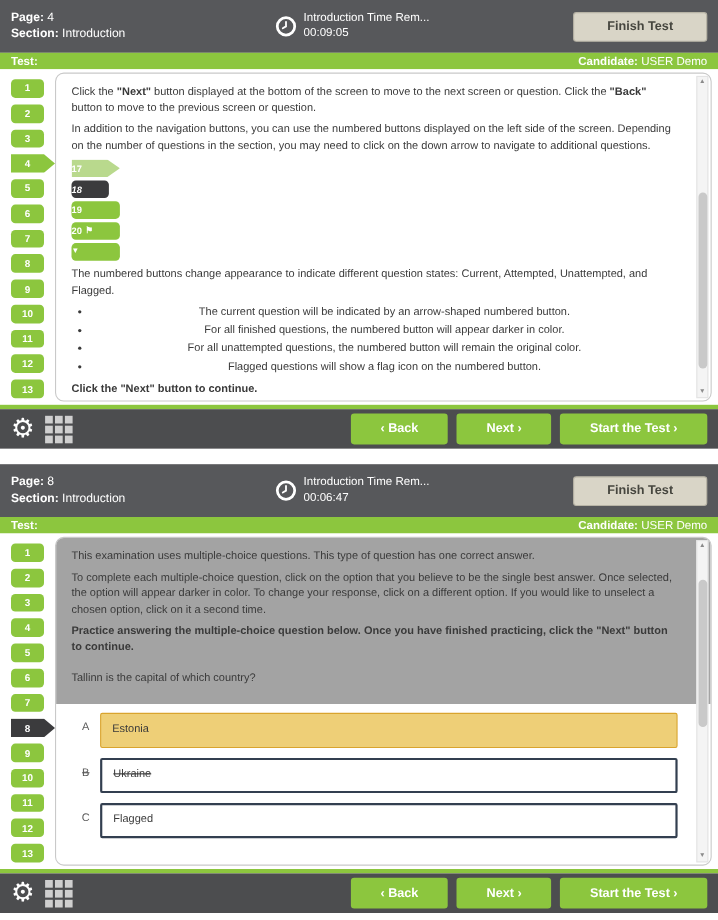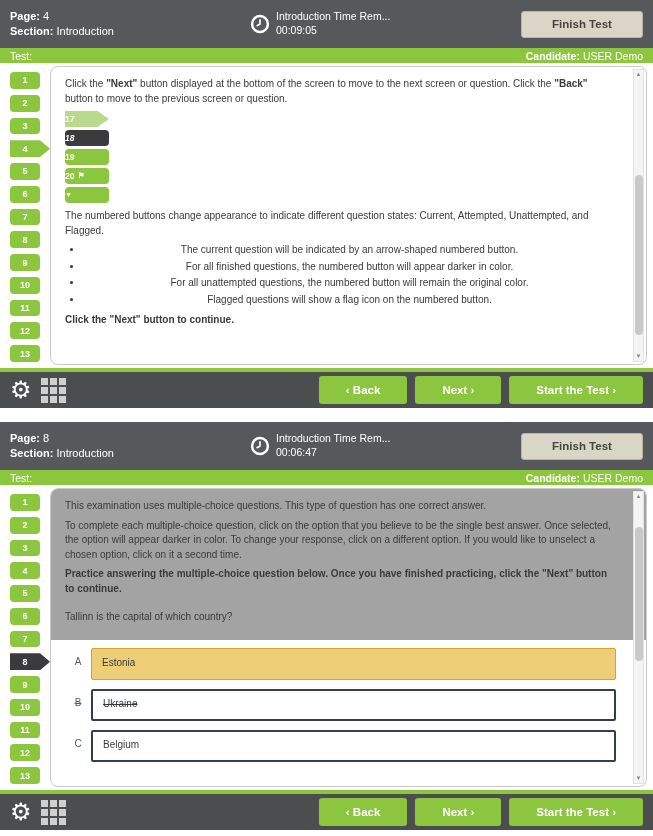--- a/index.html
+++ b/index.html
@@ -18,21 +18,21 @@
   .hdr-left b{font-weight:700;}
   .hdr-center{display:flex;align-items:center;gap:6px;flex:1;}
   .timer-text{font-size:10.5px;line-height:1.3;}
   .clock{width:20px;height:20px;flex:0 0 auto;}
   .finish-btn{margin-left:auto;width:122px;height:27px;background:var(--finish_bg);
     border:1px solid #b8b4a6;border-radius:3px;font-family:inherit;
     font-size:11.5px;font-weight:700;color:#46463f;cursor:pointer;}
   
   .greenbar{height:15px;background:var(--green);color:#fff;font-size:10.5px;
     display:flex;align-items:center;justify-content:space-between;padding:0 10px;}
-  .greenbar .lbl{font-weight:400;}
+  .greenbar .lbl{font-weight:700;}
   
   .pbody{height:305px;display:flex;overflow:hidden;background:#fff;}
   .sidebar{width:50px;padding:9px 0 0 10px;display:flex;flex-direction:column;align-items:flex-start;}
   .num{width:30px;height:17px;margin-bottom:6px;background:var(--green);border:none;border-radius:4px;
     color:#fff;font-family:inherit;font-size:9px;font-weight:700;display:flex;align-items:center;
     justify-content:center;cursor:pointer;}
   .num.cur{width:40px;border-radius:0;clip-path:polygon(0 0,75% 0,100% 50%,75% 100%,0 100%);padding-right:10px;}
   .num.dark{background:var(--attempted_dark);}
   .card{flex:1;margin:3px 6px 3px 0;border:1px solid #c9c9c9;border-radius:8px;position:relative;
     padding:10px 30px 8px 14px;font-size:10px;color:#3a3a3a;line-height:1.45;overflow:hidden;background:#fff;}
@@ -40,21 +40,21 @@
   .bold{font-weight:700;}
   .card ul{margin:2px 0 6px 18px;text-align:center;}
   .card li{margin-bottom:2px;}
   
   .demo-stack{margin:3px 0 6px 0;}
   .demo{height:16px;margin-bottom:3px;border-radius:4px;color:#fff;font-size:8.5px;font-weight:700;
     display:flex;align-items:center;justify-content:flex-start;gap:3px;}
   .demo.gn{width:44px;background:var(--green);}
   .demo.cur-demo{width:44px;background:var(--pale_green);border-radius:0;
     clip-path:polygon(0 0,74% 0,100% 50%,74% 100%,0 100%);padding-right:12px;}
-  .demo.dark-demo{width:44px;background:var(--attempted_dark);font-style:italic;}
+  .demo.dark-demo{width:34px;background:var(--attempted_dark);font-style:italic;}
   .demo .flag{font-size:8px;}
   .demo .more{font-size:7px;}
   
   .vscroll{position:absolute;top:2px;right:2px;bottom:2px;width:11px;background:#f4f4f4;
     border:1px solid #e3e3e3;display:flex;flex-direction:column;align-items:center;
     justify-content:space-between;font-size:6px;color:#8a8a8a;cursor:pointer;}
   .sb-thumb{position:absolute;left:1px;width:8px;background:#c9c9c9;border-radius:4px;}
   
   .strip{height:4px;background:var(--green);}
   .footer{height:36px;background:var(--footer_gray);display:flex;align-items:center;padding:0 10px;gap:9px;}
@@ -113,20 +113,21 @@
       <button class="num">7</button>
       <button class="num">8</button>
       <button class="num">9</button>
       <button class="num">10</button>
       <button class="num">11</button>
       <button class="num">12</button>
       <button class="num">13</button>
     </div>
     <div class="card">
       <p><span>Click the </span><b>"Next"</b><span> button displayed at the bottom of the screen to move to the next screen or question. Click the </span><b>"Back"</b><span> button to move to the previous screen or question.</span></p>
+      <p>In addition to the navigation buttons, you can use the numbered buttons displayed on the left side of the screen. Depending on the number of questions in the section, you may need to click on the down arrow to navigate to additional questions.</p>
       <div class="demo-stack">
         <div class="demo cur-demo">
             <span>17</span>
           </div>
         <div class="demo dark-demo">
             <span>18</span>
           </div>
         <div class="demo gn">
             <span>19</span>
           </div>
@@ -227,21 +228,21 @@
         <div class="opt-box selected">Estonia</div>
       </div>
       <div class="opt-row">
         <span class="opt-letter struck">B</span>
         <div class="opt-box">
             <span class="struck">Ukraine</span>
           </div>
       </div>
       <div class="opt-row">
         <span class="opt-letter">C</span>
-        <div class="opt-box">Belgium</div>
+        <div class="opt-box">Flagged</div>
       </div>
       <div class="vscroll">
         <span>▲</span>
         <span class="sb-thumb" style="top:12%;height:46%;"></span>
         <span>▼</span>
       </div>
     </div>
   </div>
   <div class="strip"></div>
   <div class="footer">

